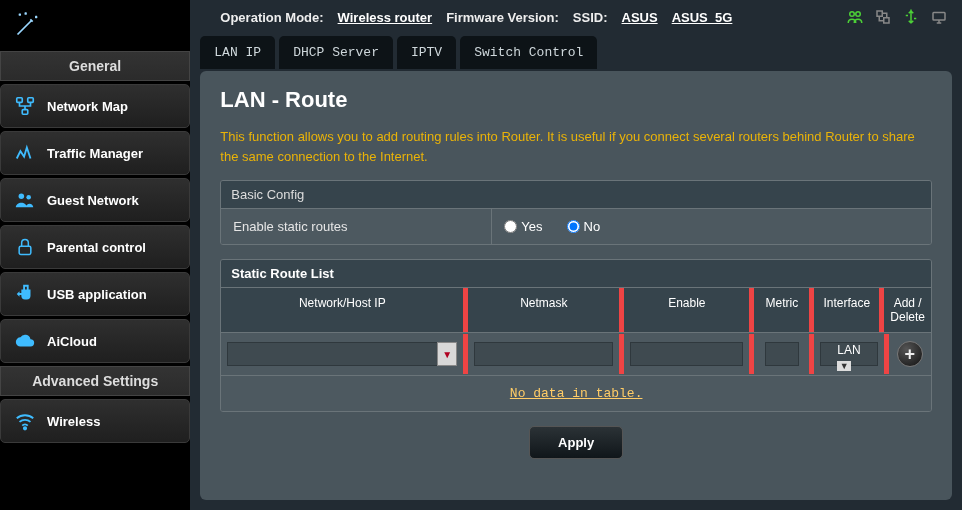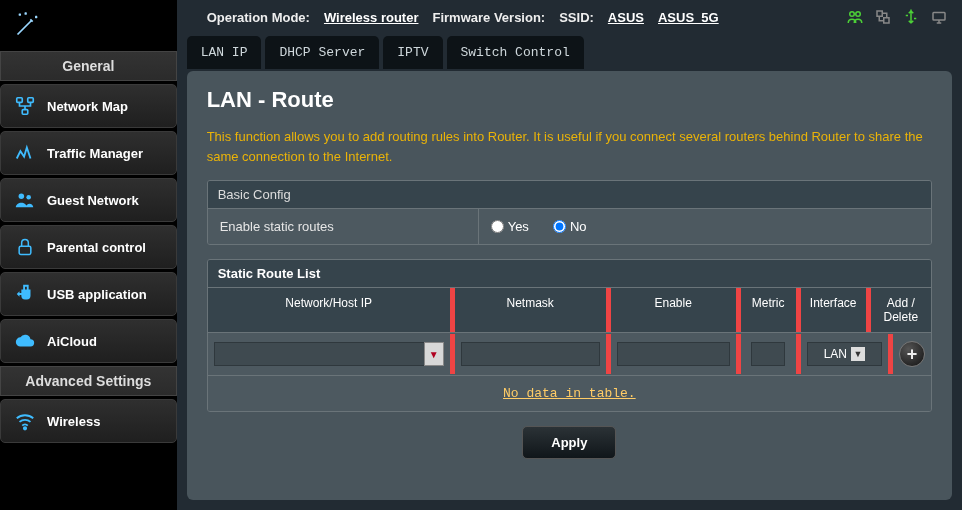--- a/index.html
+++ b/index.html
@@ -191,24 +191,25 @@
   }
   .tinput.short { width: 34px; }
   .combo { display:flex; }
   .combo .tinput { flex:1; border-right:none; }
   .combo .dd-btn {
     width: 20px; height:24px; background:#d8d8d8;
     border:1px solid #888; display:flex; align-items:center; justify-content:center;
     cursor:pointer; color:#b00020; font-size:10px;
   }
   .select-if {
-    display:flex; align-items:center;
+    display:flex; align-items:flex-start;
     background:#3f4a50; border:1px solid #2f383d;
     height:24px; padding:0 16px; gap:4px;
     cursor:pointer;
+    flex-direction:column;
   }
   .select-if .chev {
     width:14px; height:14px; background:#ddd; color:#333;
     display:flex; align-items:center; justify-content:center;
     font-size:9px;
   }
   .add-btn {
     width:26px; height:26px; border-radius:50%;
     background: radial-gradient(circle at 35% 30%, #555, #111);
     border:1px solid #777;

